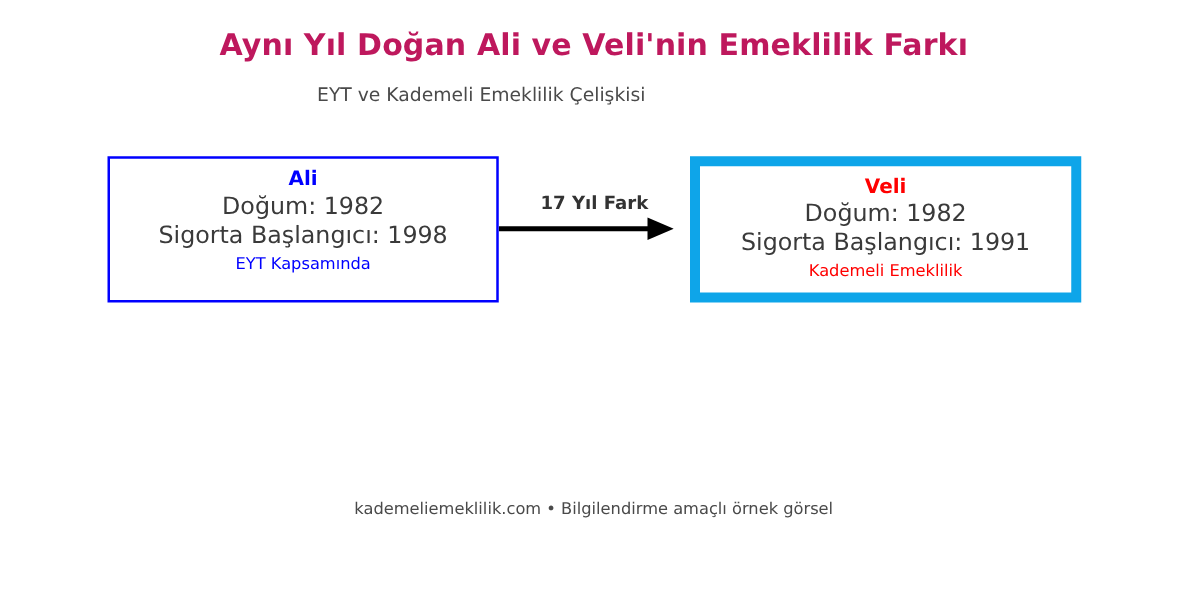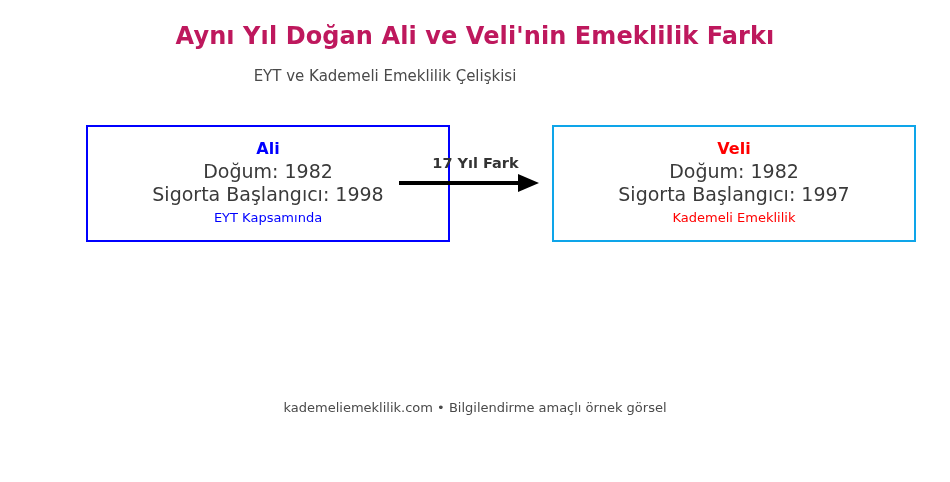--- a/index.html
+++ b/index.html
@@ -36,37 +36,37 @@
     text-align: center;
     font-size: 15px;
     font-weight: normal;
     color: #4a4a4a;
   }
 
   
   .person-card {
     position: absolute;
     top: 125px;
-    width: 364px;
+    width: 313px;
     height: 117px;
     box-sizing: border-box;
     background: #ffffff;
     display: flex;
     flex-direction: column;
     align-items: center;
     justify-content: flex-start;
-    padding-top: 10px;
+    padding-top: 4px;
   }
   #card-ali {
     left: 86px;
     border: 2px solid #0000ff;
   }
   #card-veli {
     left: 552px;
-    border: 2px solid #0ea5e9;
+    border: 8px solid #0ea5e9;
   }
 
   .person-name {
     font-size: 16px;
     font-weight: bold;
     line-height: 22px;
     margin-top: 1px;
   }
   .person-detail {
     font-size: 19px;
@@ -136,17 +136,17 @@
 <div id="difference-label">17 Yıl Fark</div>
 
 <svg id="difference-arrow" viewBox="0 0 140 22">
   <line x1="0" y1="11" x2="125" y2="11" stroke="#000000" stroke-width="4"></line>
   <polygon points="119,2 140,11 119,20" fill="#000000"></polygon>
 </svg>
 
 <div class="person-card" id="card-veli">
   <div class="person-name red-text">Veli</div>
   <div class="person-detail">Doğum: 1982</div>
-  <div class="person-detail">Sigorta Başlangıcı: 1997</div>
+  <div class="person-detail">Sigorta Başlangıcı: 1991</div>
   <div class="person-scheme red-text">Kademeli Emeklilik</div>
 </div>
 
 <div id="footer-note">kademeliemeklilik.com • Bilgilendirme amaçlı örnek görsel</div>
 
 </body></html>

